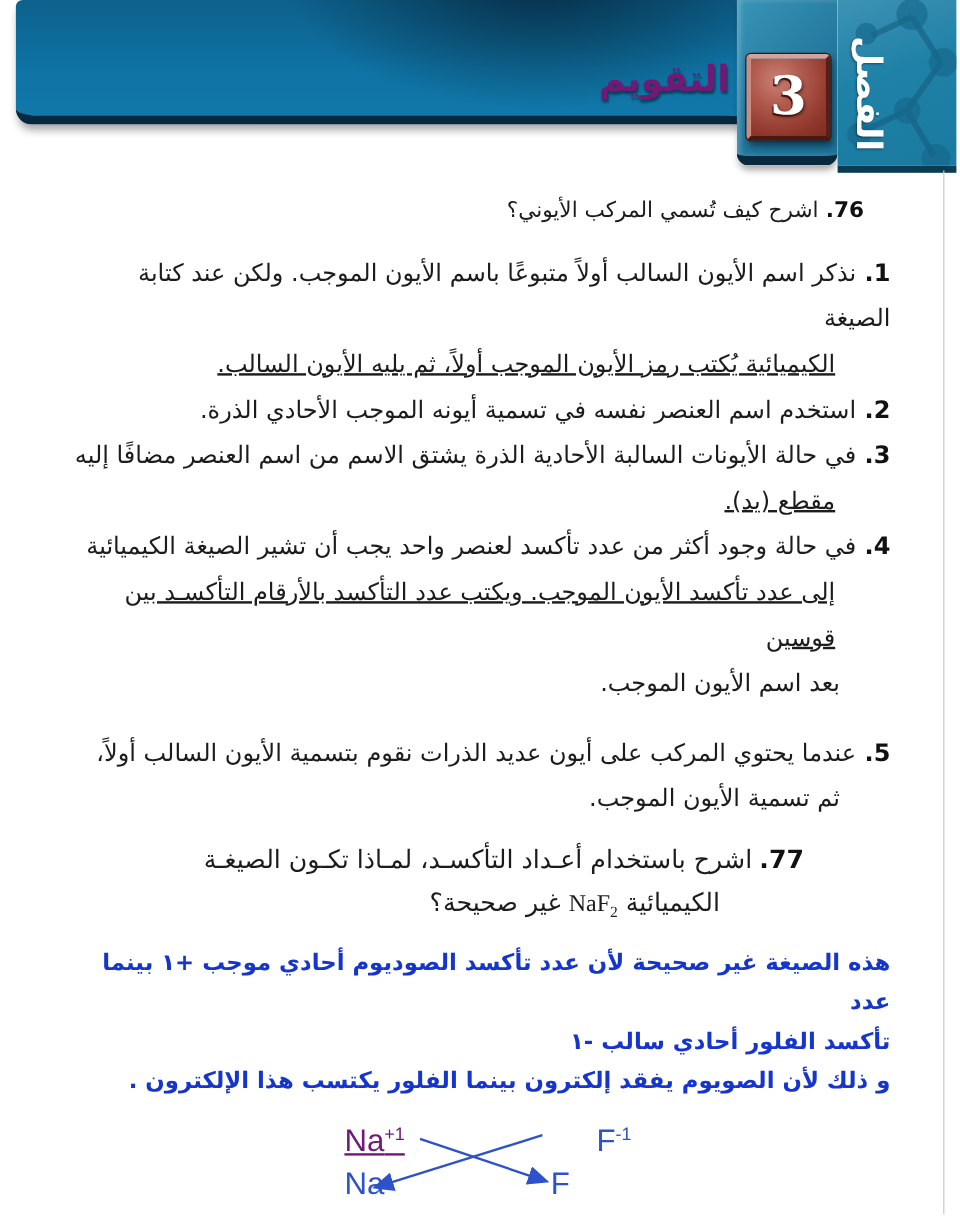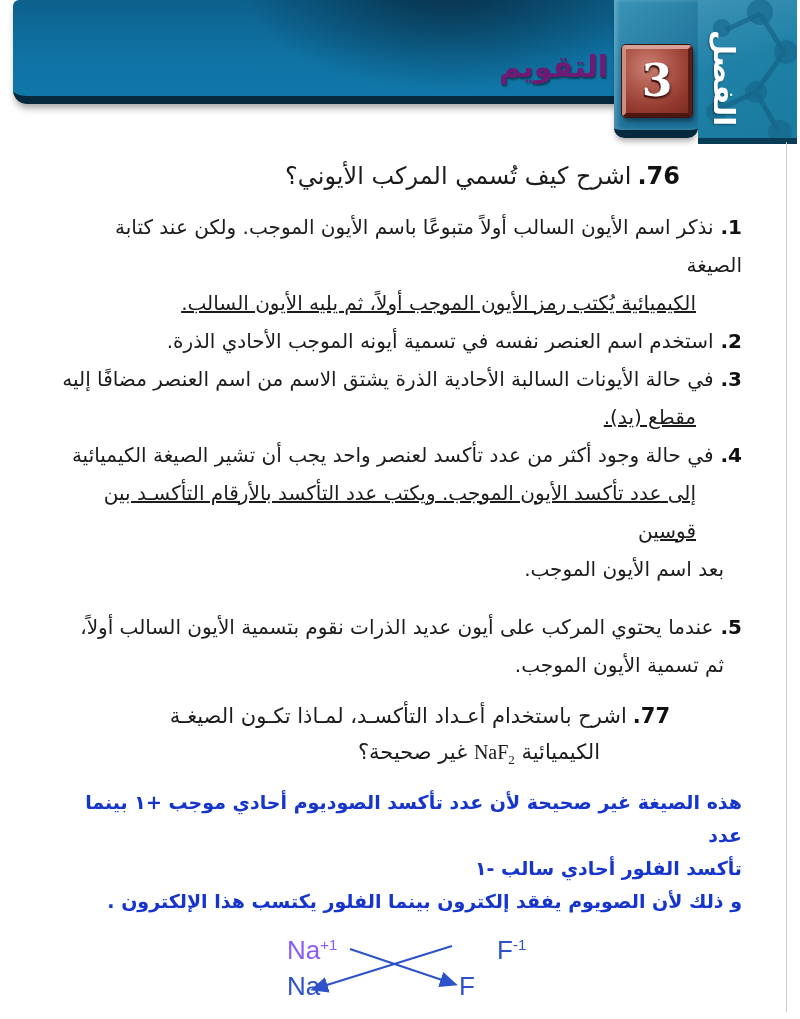--- a/index.html
+++ b/index.html
@@ -58,26 +58,26 @@
     transform:rotate(90deg);
     color:#ffffff;font-weight:bold;font-size:29px;line-height:36px;text-align:center;
     text-shadow:1px 1px 2px rgba(0,0,0,.4);
   }
 
   
   .content{
     position:absolute;top:148px;left:0;width:800px;
     direction:rtl;text-align:right;color:#1c1c1c;
   }
-  .q76{padding:10px 120px 0 55px;font-size:24px;line-height:36px;}
+  .q76{padding:10px 80px 0 55px;font-size:18px;line-height:36px;}
   .qnum{font-weight:bold;color:#111;margin-left:6px;}
   .items{margin-top:14px;font-size:20px;line-height:38px;}
   .item .line{padding-right:58px;padding-left:55px;}
   .item .line.indent-a{padding-right:104px;text-decoration:underline;}
-  .item .line.indent-b{padding-right:76px;}
+  .item .line.indent-b{padding-right:100px;}
   .item-num{font-weight:bold;color:#111;margin-left:7px;}
   .item.gap-before{margin-top:20px;}
   .q77{margin-top:14px;font-size:21px;line-height:36px;}
   .q77 .line{padding-right:130px;padding-left:55px;}
   .q77 .line.indent-c{padding-right:200px;}
   .formula{direction:ltr;unicode-bidi:isolate;font-family:"Liberation Serif", serif;font-size:20px;}
   .formula sub{font-size:13px;}
 
   .blue-answer{
     margin-top:8px;font-size:19px;font-weight:bold;line-height:33px;
@@ -188,19 +188,19 @@
   <div class="diagram" id="criss-cross">
     <svg class="arrows" width="200" height="70" viewBox="0 0 200 70">
       <defs>
         <marker id="ah" markerWidth="9" markerHeight="8" refX="7" refY="4" orient="auto">
           <path d="M0,0 L9,4 L0,8 z" fill="#2d52c9"></path>
         </marker>
       </defs>
       <line x1="70" y1="15" x2="174" y2="50" stroke="#2d52c9" stroke-width="2" marker-end="url(#ah)"></line>
       <line x1="172" y1="12" x2="34" y2="55" stroke="#2d52c9" stroke-width="2" marker-end="url(#ah)"></line>
     </svg>
-    <div class="dlabel pos-na-ion" style="color: #8b5cf6;"><span>Na</span><span class="chg">+1</span></div>
+    <div class="dlabel pos-na-ion" style="color: #701a75; text-decoration: underline;"><span>Na</span><span class="chg">+1</span></div>
     <div class="dlabel pos-f-ion" style="color: rgb(45, 82, 201); margin-left: 41px;"><span>F</span><span class="chg">-1</span></div>
     <div class="dlabel pos-na-atom" style="color: rgb(45, 82, 201);">Na</div>
     <div class="dlabel pos-f-atom" style="color: rgb(45, 82, 201);">F</div>
   </div>
 
 </div>
 
 </body></html>

